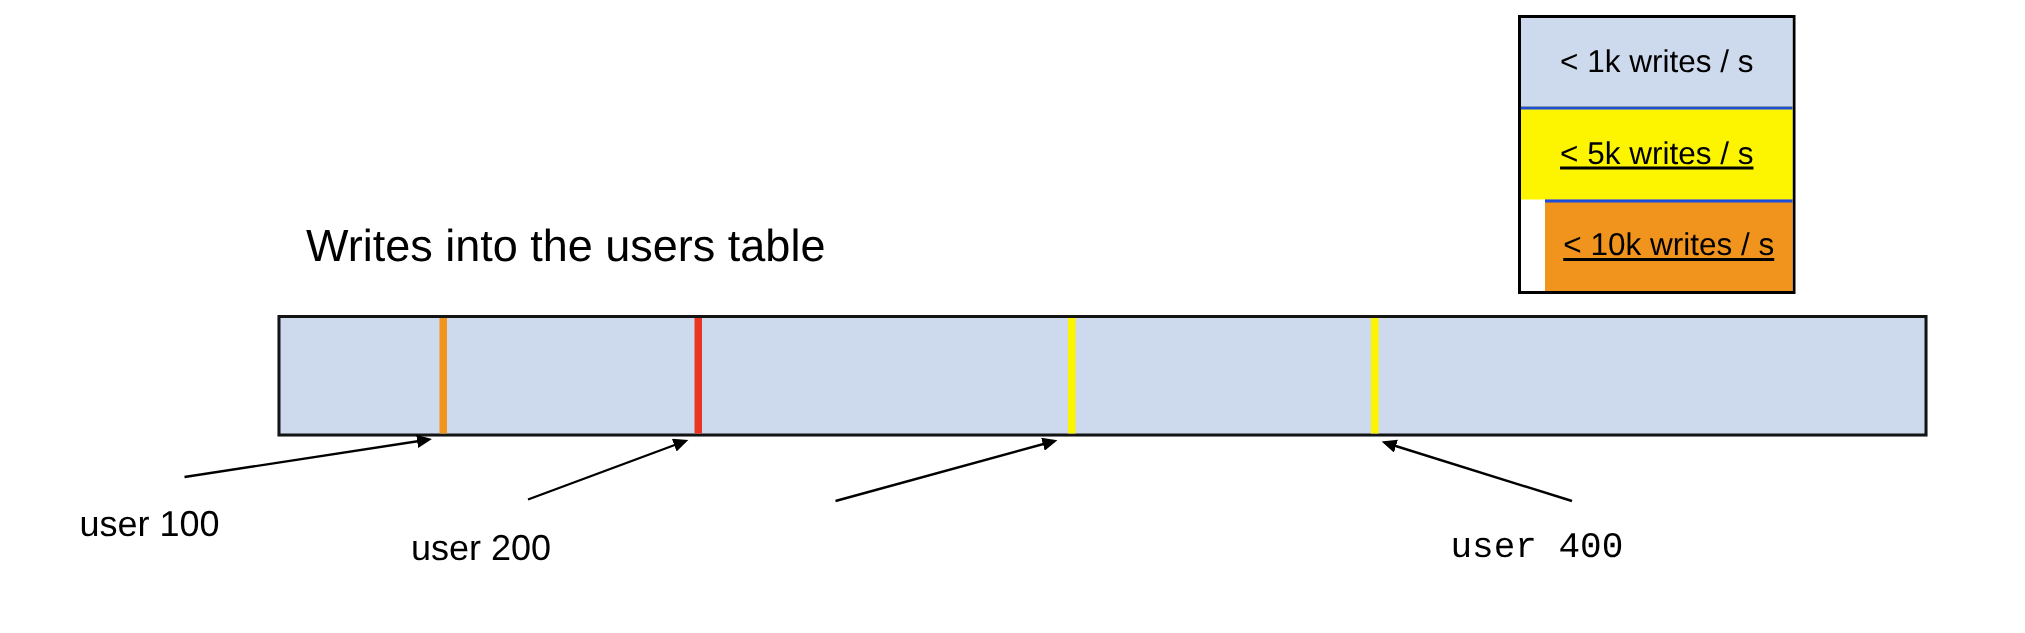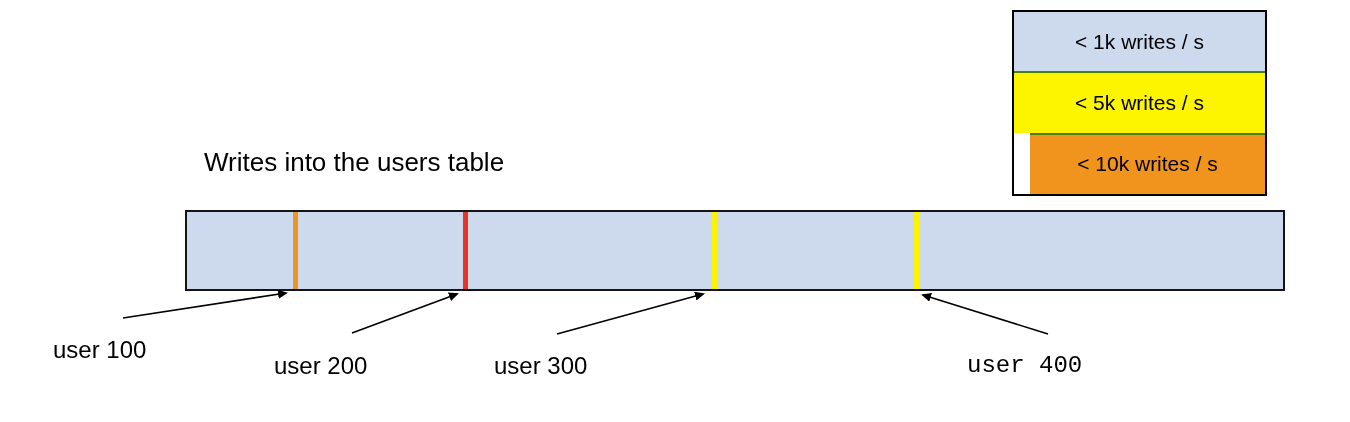--- a/index.html
+++ b/index.html
@@ -13,45 +13,46 @@
     width: 1350px;
     height: 422px;
     background: #ffffff;
     overflow: hidden;
     color: #000000;
   }
   .title {
     position: absolute;
     left: 204px;
     top: 148px;
-    font-size: 26px;
+    font-size: 30px;
     line-height: 1.15;
     white-space: nowrap;
   }
   .legend {
     position: absolute;
     left: 1012px;
     top: 10px;
-    width: 255px;
+    width: 185px;
     height: 186px;
     border: 2px solid #000000;
     box-sizing: border-box;
     display: flex;
     flex-direction: column;
   }
   .legend-row {
     flex: 1 1 0;
     display: flex;
     align-items: center;
     justify-content: center;
     font-size: 21px;
     white-space: nowrap;
   }
   .legend-row + .legend-row {
-    border-top: 2px solid #4d7c0f;
+    border-top: 2px solid #1d4ed8;
+    text-decoration: underline;
   }
   .bar {
     position: absolute;
     left: 185px;
     top: 210px;
     width: 1100px;
     height: 81px;
     border: 2px solid #141414;
     box-sizing: border-box;
   }
@@ -112,16 +113,15 @@
       </marker>
     </defs>
     <line x1="123" y1="318" x2="286" y2="293" stroke="#000000" stroke-width="1.6" marker-end="url(#ah)"></line>
     <line x1="352" y1="333" x2="457" y2="294" stroke="#000000" stroke-width="1.6" marker-end="url(#ah)"></line>
     <line x1="557" y1="334" x2="703" y2="294" stroke="#000000" stroke-width="1.6" marker-end="url(#ah)"></line>
     <line x1="1048" y1="334" x2="923" y2="295" stroke="#000000" stroke-width="1.6" marker-end="url(#ah)"></line>
   </svg>
 
   <div class="user-label lbl-0">user 100</div>
   <div class="user-label lbl-1">user 200</div>
-  <div class="user-label lbl-2">user 300</div>
   <div class="user-label lbl-3">user 400</div>
 
 </div>
 
 </body></html>

